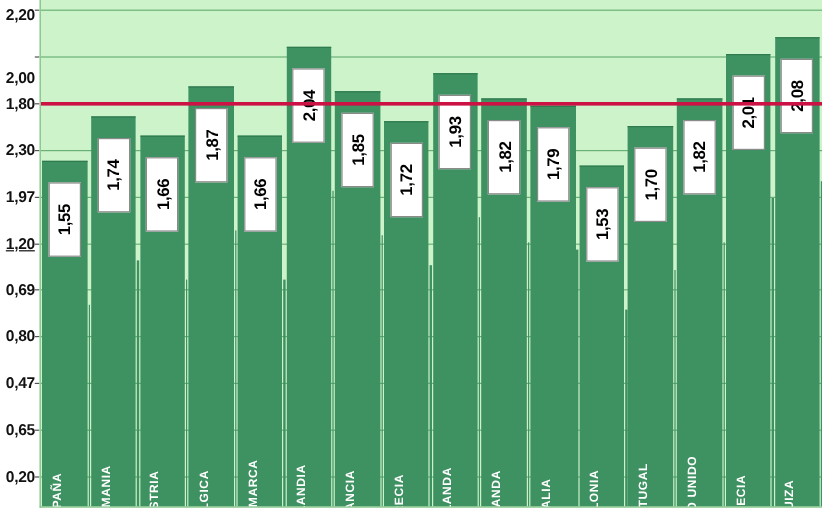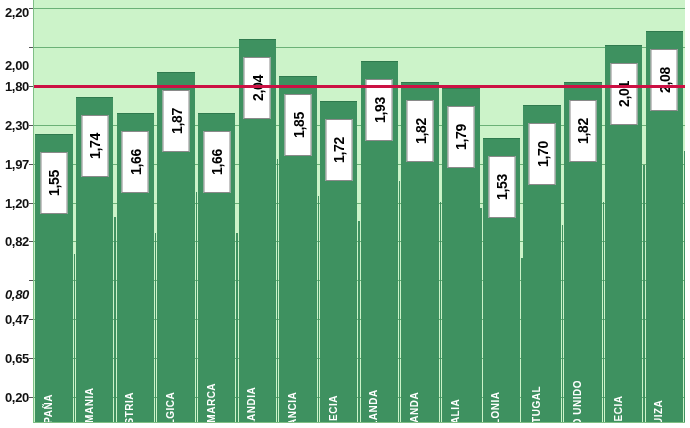--- a/index.html
+++ b/index.html
@@ -136,25 +136,25 @@
 
 <div id="chart-root">
 
   <div id="y-axis">
       <div class="y-tick-label" style="top: 397px;">0,20</div>
       <div class="y-tick-mark" style="top: 397px;"></div>
       <div class="y-tick-label" style="top: 358.1px;">0,65</div>
       <div class="y-tick-mark" style="top: 358.1px;"></div>
       <div class="y-tick-label" style="top: 319.2px;">0,47</div>
       <div class="y-tick-mark" style="top: 319.2px;"></div>
-      <div class="y-tick-label" style="top: 294px; font-style: italic;">0,80</div>
+      <div class="y-tick-label" style="top: 280px;">0,80</div>
       <div class="y-tick-mark" style="top: 280.3px;"></div>
-      <div class="y-tick-label" style="top: 241.4px;">0,82</div>
+      <div class="y-tick-label" style="top: 241.4px;">0,69</div>
       <div class="y-tick-mark" style="top: 241.4px;"></div>
-      <div class="y-tick-label" style="top: 202.5px;">1,20</div>
+      <div class="y-tick-label" style="top: 202.5px; text-decoration: underline;">1,20</div>
       <div class="y-tick-mark" style="top: 202.5px;"></div>
       <div class="y-tick-label" style="top: 163.6px;">1,97</div>
       <div class="y-tick-mark" style="top: 163.6px;"></div>
       <div class="y-tick-label" style="top: 124.7px;">2,30</div>
       <div class="y-tick-mark" style="top: 124.7px;"></div>
       <div class="y-tick-label" style="top: 85.8px;">1,80</div>
       <div class="y-tick-mark" style="top: 85.8px;"></div>
       <div class="y-tick-label" style="top: 51px; margin-top: 14px;">2,00</div>
       <div class="y-tick-mark" style="top: 46.9px;"></div>
       <div class="y-tick-label" style="top: 12px;">2,20</div>

